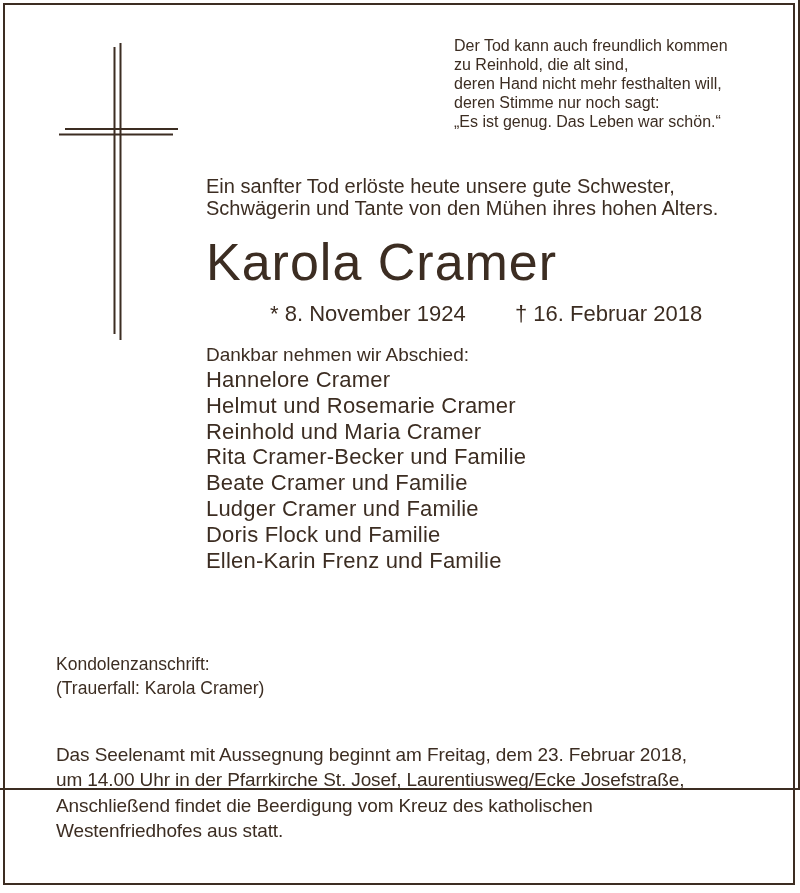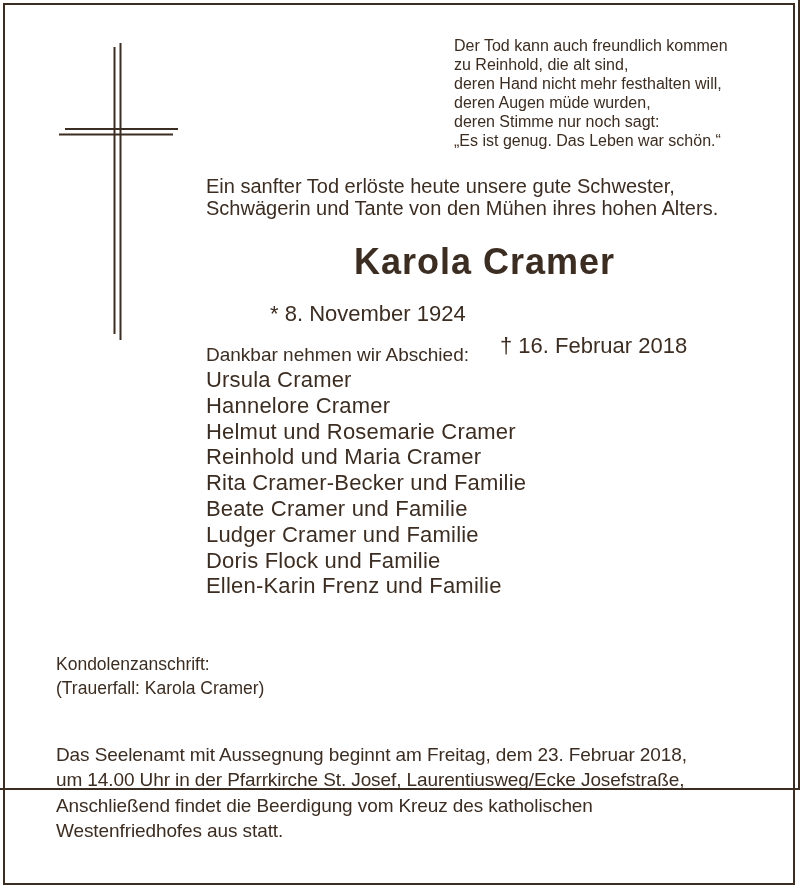--- a/index.html
+++ b/index.html
@@ -26,26 +26,26 @@
   .verse {
     position: absolute; left: 454px; top: 36px;
     font-size: 16px; line-height: 19px; white-space: nowrap;
   }
   .intro {
     position: absolute; left: 206px; top: 176px;
     font-size: 20px; line-height: 21.5px; white-space: nowrap;
   }
   .name {
     position: absolute; left: 206px; top: 236px; width: 557px;
-    font-size: 36px; font-weight: 700; letter-spacing: 1px;
-    line-height: 52px; text-align: center; white-space: nowrap;
+    font-size: 52px; font-weight: 400; letter-spacing: 1px;
+    line-height: 52px; text-align: left; white-space: nowrap;
   }
   .dates { position: absolute; left: 206px; top: 301px; width: 557px; height: 26px; font-size: 22px; }
   .dates .birth { position: absolute; left: 64px; white-space: nowrap; }
-  .dates .death { position: absolute; left: 294px; white-space: nowrap; margin-top: 32px; }
+  .dates .death { position: absolute; left: 309px; white-space: nowrap; }
 
   .farewell-heading { position: absolute; left: 206px; top: 344px; font-size: 19px; white-space: nowrap; }
   .mourners {
     position: absolute; left: 206px; top: 367px;
     font-size: 22px; line-height: 25.8px; letter-spacing: 0.2px;
     list-style: none; white-space: nowrap;
   }
   .condolence {
     position: absolute; left: 56px; top: 653px;
     font-size: 17.5px; line-height: 23.5px; white-space: nowrap;
@@ -68,41 +68,39 @@
     <line x1="59.5" y1="7" x2="59.5" y2="294" stroke="currentColor" stroke-width="2"></line>
     <line x1="65.5" y1="3" x2="65.5" y2="300" stroke="currentColor" stroke-width="2"></line>
     <line x1="10" y1="89" x2="123" y2="89" stroke="currentColor" stroke-width="2"></line>
     <line x1="4" y1="94.5" x2="118" y2="94.5" stroke="currentColor" stroke-width="2"></line>
   </svg>
 
   <div class="verse">
     <div>Der Tod kann auch freundlich kommen</div>
     <div>zu Reinhold, die alt sind,</div>
     <div>deren Hand nicht mehr festhalten will,</div>
-    <div>deren Augen müde wurden,</div>
     <div>deren Stimme nur noch sagt:</div>
     <div>„Es ist genug. Das Leben war schön.“</div>
   </div>
 
   <div class="intro">
     <div>Ein sanfter Tod erlöste heute unsere gute Schwester,</div>
     <div>Schwägerin und Tante von den Mühen ihres hohen Alters.</div>
   </div>
 
   <h1 class="name">Karola Cramer</h1>
 
   <div class="dates">
     <span class="birth">* 8. November 1924</span>
     <span class="death">† 16. Februar 2018</span>
   </div>
 
   <div class="farewell-heading">Dankbar nehmen wir Abschied:</div>
 
   <ul class="mourners">
-    <li>Ursula Cramer</li>
     <li>Hannelore Cramer</li>
     <li>Helmut und Rosemarie Cramer</li>
     <li>Reinhold und Maria Cramer</li>
     <li>Rita Cramer-Becker und Familie</li>
     <li>Beate Cramer und Familie</li>
     <li>Ludger Cramer und Familie</li>
     <li>Doris Flock und Familie</li>
     <li>Ellen-Karin Frenz und Familie</li>
   </ul>
 

